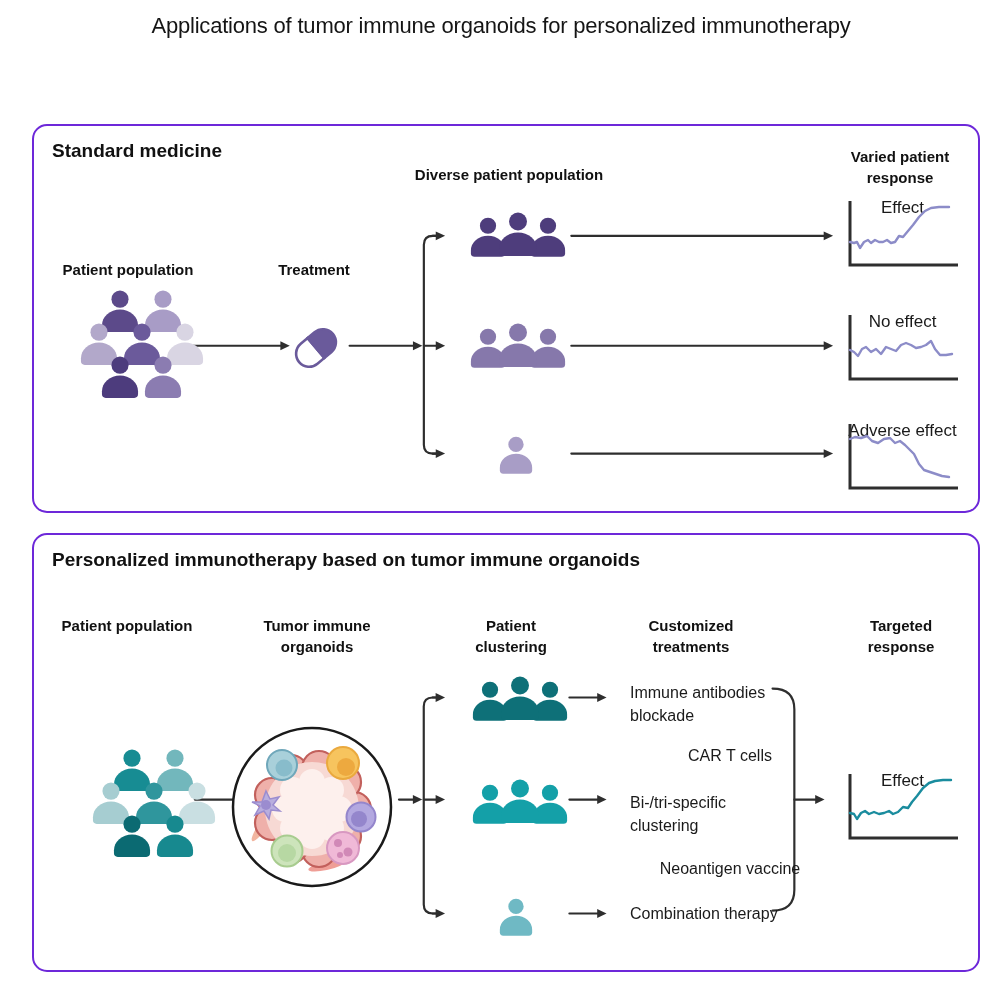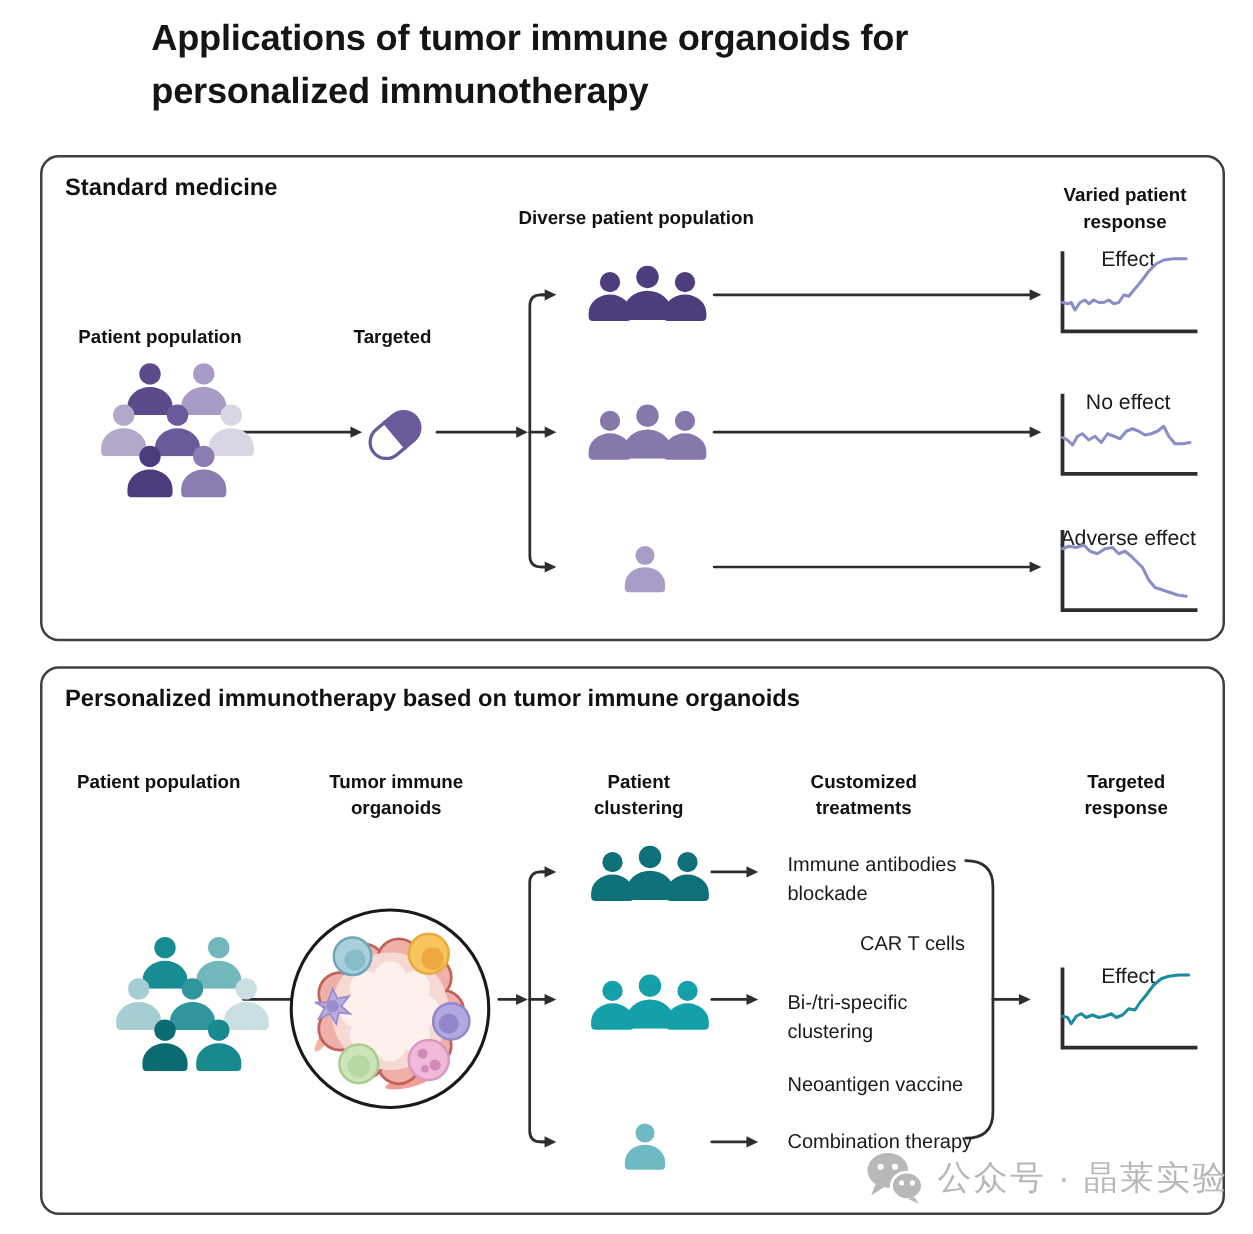--- a/index.html
+++ b/index.html
@@ -1,20 +1,20 @@
 <!DOCTYPE html>
 <html><head>
 <meta charset="utf-8">
 <style>
   html,body{margin:0;padding:0;background:#fff;}
   .page{position:relative;width:1002px;height:987px;background:#fff;overflow:hidden;
         font-family:"Liberation Sans","DejaVu Sans",sans-serif;color:#111;}
-  .main-title{position:absolute;top:10px;left:121px;width:760px;
-        font-size:29px;font-weight:bold;line-height:1.45;letter-spacing:-0.2px;color:#151515;}
-  .panel{position:absolute;left:32px;width:948px;border:2px solid #404040;border-radius:15px;
+  .main-title{position:absolute;top:10px;left:121px;width:760px;text-align:center;
+        font-size:22px;font-weight:normal;line-height:1.45;letter-spacing:-0.2px;color:#151515;}
+  .panel{position:absolute;left:32px;width:948px;border:2px solid #6d28d9;border-radius:15px;
         background:#fff;box-sizing:border-box;}
   #panel-standard{top:124px;height:389px;}
   #panel-personalized{top:533px;height:439px;}
   .panel-title{position:absolute;left:18px;top:14px;font-size:19px;font-weight:bold;color:#111;}
   .step-label{position:absolute;font-size:15px;font-weight:bold;text-align:center;line-height:1.4;color:#111;}
   .connectors{position:absolute;left:0;top:0;width:100%;height:100%;pointer-events:none;}
   .cline{stroke:#2e2e2e;stroke-width:2.2;fill:none;stroke-linecap:round;}
   .person-cluster,.person-group,.person-single{position:absolute;}
   .mini-chart{position:absolute;width:115px;height:72px;}
   .mini-chart .chart-label{position:absolute;top:0;left:0;width:100%;text-align:center;
@@ -58,21 +58,21 @@
       <path class="cline" d="M391,222 H405" marker-end="url(#arrow)"></path>
       <path class="cline" d="M400,331 H405" marker-end="url(#arrow)"></path>
       <path class="cline" d="M540,111 H797" marker-end="url(#arrow)"></path>
       <path class="cline" d="M540,222 H797" marker-end="url(#arrow)"></path>
       <path class="cline" d="M540,331 H797" marker-end="url(#arrow)"></path>
     </svg>
 
     <div class="panel-title">Standard medicine</div>
 
     <div class="step-label" style="left:14px;top:133px;width:160px;">Patient population</div>
-    <div class="step-label" style="left:210px;top:133px;width:140px;">Targeted</div>
+    <div class="step-label" style="left:210px;top:133px;width:140px;">Treatment</div>
     <div class="step-label" style="left:786px;top:20px;width:160px;">Varied patient response</div>
     <div class="step-label" style="left:355px;top:38px;width:240px;">Diverse patient population</div>
 
     <svg class="person-cluster" style="left:46px;top:164px;" width="124" height="110" viewBox="0 0 124 110">
       <use href="#person" x="21" y="0" width="38" height="42" fill="#5C4A8A"></use>
       <use href="#person" x="64" y="0" width="38" height="42" fill="#A89CC6"></use>
       <use href="#person" x="0" y="33" width="38" height="42" fill="#B2A8CA"></use>
       <use href="#person" x="43" y="33" width="38" height="42" fill="#6B5A9B"></use>
       <use href="#person" x="86" y="33" width="38" height="42" fill="#D9D5E3"></use>
       <use href="#person" x="21" y="66" width="38" height="42" fill="#4D3C7D"></use>
@@ -222,43 +222,26 @@
       <use href="#person" x="60" y="5" width="36" height="40"></use>
       <use href="#person" x="28" y="0" width="40" height="44"></use>
     </svg>
     <svg class="person-single" style="left:465px;top:359px;" width="34" height="46" viewBox="0 0 34 46" fill="#6FB9C4">
       <use href="#person" x="0" y="0" width="34" height="46"></use>
     </svg>
 
     <div class="treatment-item" style="top:146px;width:165px;">Immune antibodies blockade</div>
     <div class="treatment-item" style="top:209px;width:200px;text-align:center;">CAR T cells</div>
     <div class="treatment-item" style="top:256px;width:165px;">Bi-/tri-specific clustering</div>
-    <div class="treatment-item" style="top:322px;width:200px;">Neoantigen vaccine</div>
+    <div class="treatment-item" style="top:322px;width:200px;text-align:center;">Neoantigen vaccine</div>
     <div class="treatment-item" style="top:367px;width:200px;">Combination therapy</div>
 
     <div class="mini-chart" style="left:811px;top:236px;">
       <span class="chart-label">Effect</span>
       <svg width="115" height="72" viewBox="0 0 115 72">
         <path class="axis" d="M5,3 V67 M3.5,67 H113"></path>
         <path class="squiggle" d="M5,42 L9,43 L12,48 L16,42 L20,40 L24,43 L29,41 L34,43 L39,42 L44,40 L48,43 L53,41 L58,36 L63,37 L67,31 L72,25 L78,17 L84,12 L90,10 L98,9 L106,9" stroke="#1A8C9E"></path>
       </svg>
     </div>
   </div>
 
-  <div class="watermark">
-    <svg width="48" height="44" viewBox="0 0 50 46">
-      <g fill="#B8B8B8">
-        <ellipse cx="19" cy="17" rx="17" ry="14.5"></ellipse>
-        <path d="M9,28 L5,38 L16,31 Z"></path>
-      </g>
-      <ellipse cx="35" cy="30" rx="13" ry="11.5" stroke="#ffffff" stroke-width="2.5" fill="#B8B8B8"></ellipse>
-      <path d="M41,39 L45,45 L36,41 Z" fill="#B8B8B8"></path>
-      <g fill="#ffffff">
-        <circle cx="13" cy="14" r="2.6"></circle>
-          <circle cx="25" cy="14" r="2.6"></circle>
-        <circle cx="30.5" cy="27.5" r="2.1"></circle>
-          <circle cx="39.5" cy="27.5" r="2.1"></circle>
-      </g>
-    </svg>
-    <span class="watermark-text">公众号 · 晶莱实验</span>
-  </div>
 
 </div>
 
 </body></html>

